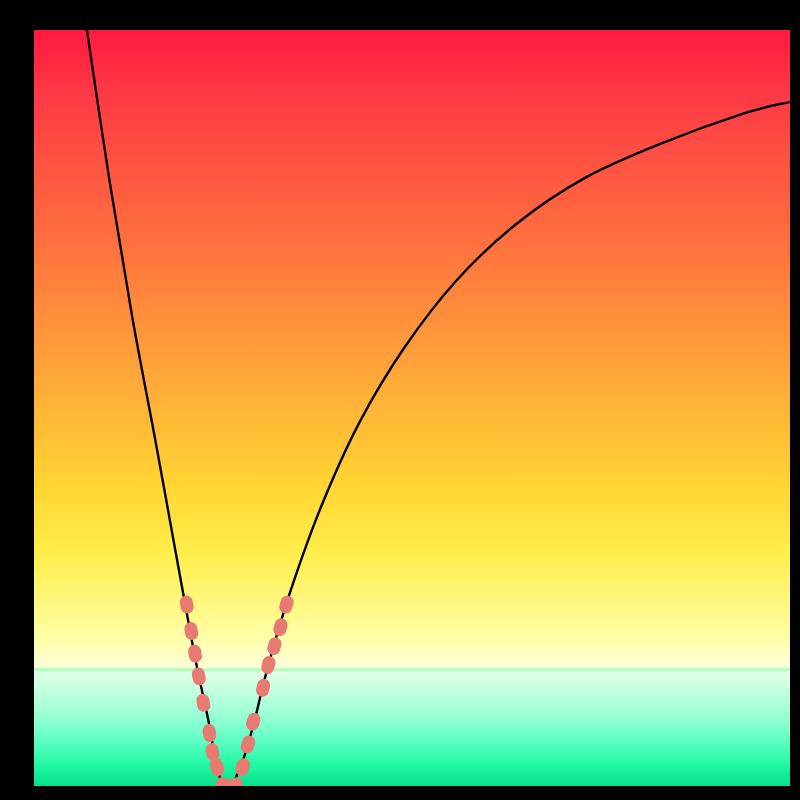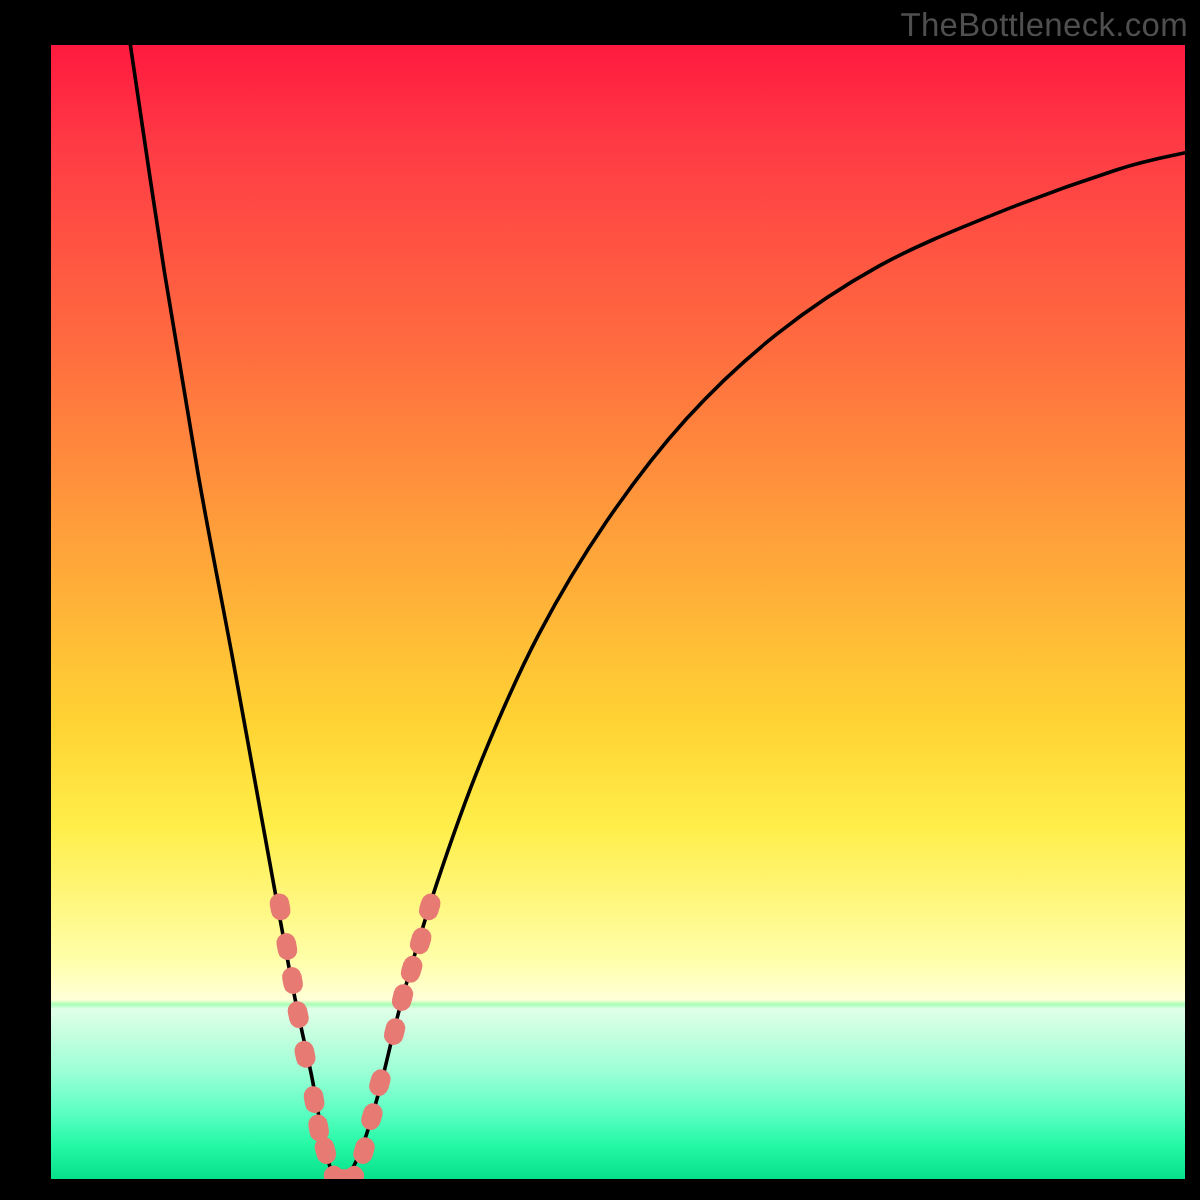--- a/index.html
+++ b/index.html
@@ -87,14 +87,13 @@
           <rect x="-9.00" y="-6.50" width="18.00" height="13.00" rx="6.50" ry="6.50" fill="#e77b73" transform="translate(213.95,714.42) rotate(-73.3)"></rect>
           <rect x="-9.00" y="-6.50" width="18.00" height="13.00" rx="6.50" ry="6.50" fill="#e77b73" transform="translate(219.24,691.74) rotate(-73.3)"></rect>
           <rect x="-9.00" y="-6.50" width="18.00" height="13.00" rx="6.50" ry="6.50" fill="#e77b73" transform="translate(229.07,657.72) rotate(-76.0)"></rect>
           <rect x="-9.00" y="-6.50" width="18.00" height="13.00" rx="6.50" ry="6.50" fill="#e77b73" transform="translate(234.36,635.04) rotate(-76.0)"></rect>
           <rect x="-9.00" y="-6.50" width="18.00" height="13.00" rx="6.50" ry="6.50" fill="#e77b73" transform="translate(240.41,616.14) rotate(-73.3)"></rect>
           <rect x="-9.00" y="-6.50" width="18.00" height="13.00" rx="6.50" ry="6.50" fill="#e77b73" transform="translate(246.46,597.24) rotate(-73.3)"></rect>
           <rect x="-9.00" y="-6.50" width="18.00" height="13.00" rx="6.50" ry="6.50" fill="#e77b73" transform="translate(252.50,574.56) rotate(-73.3)"></rect>
         </g>
     </svg>
   </div>
-  <div class="watermark">TheBottleneck.com</div>
 </div>
 
 </body></html>

